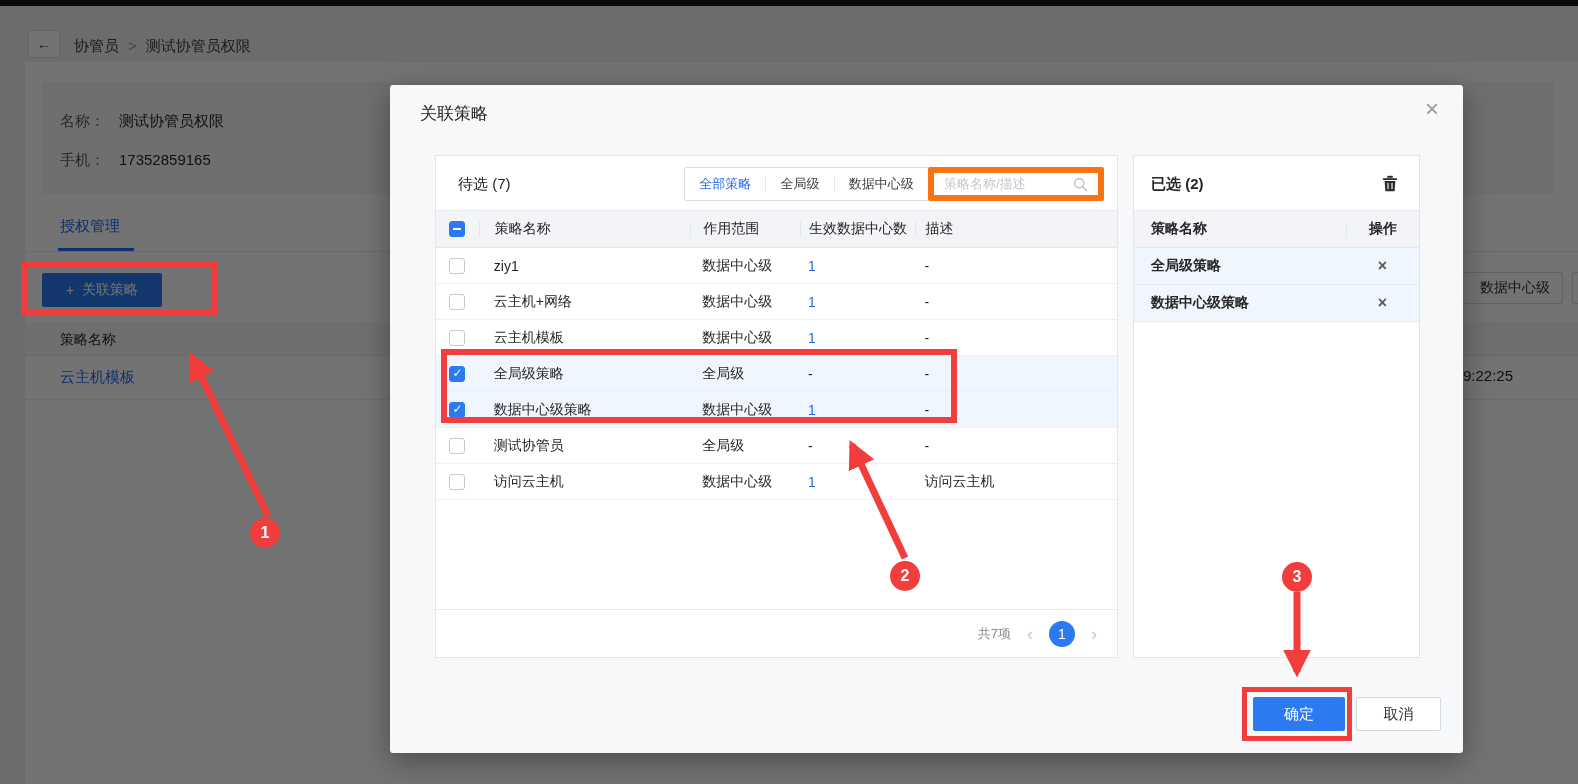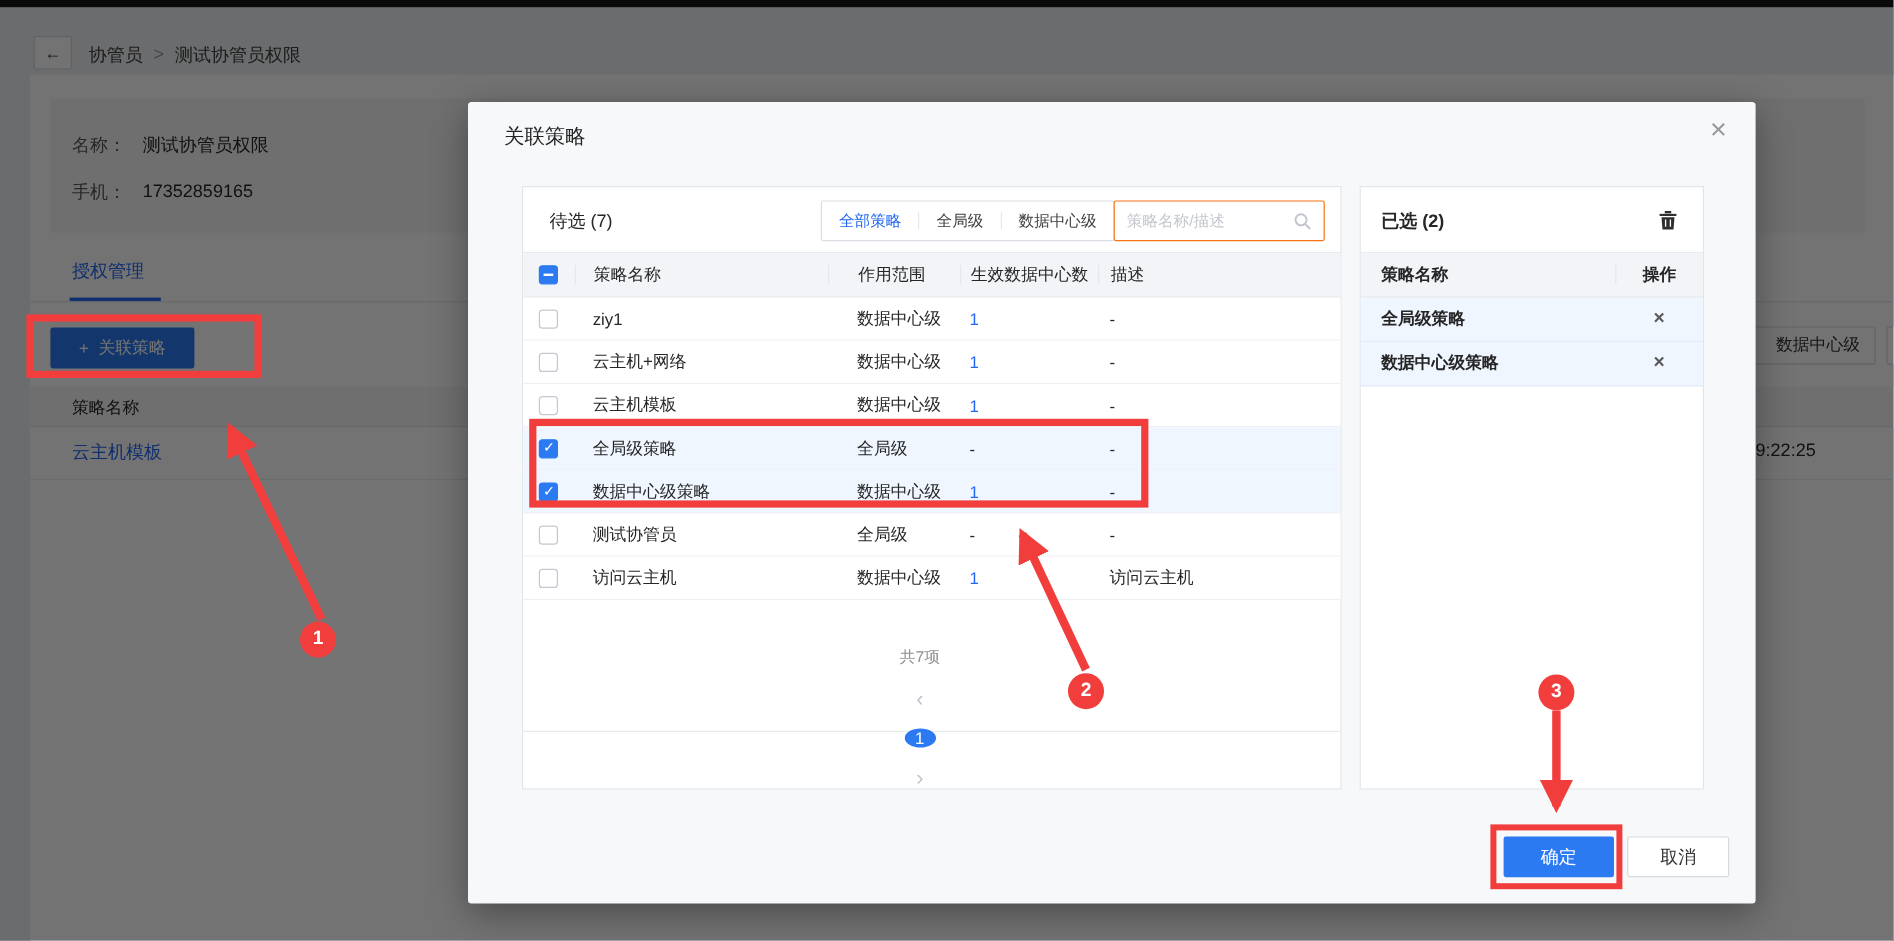--- a/index.html
+++ b/index.html
@@ -48,47 +48,47 @@
   .panel{ background:#fff; border:1px solid #e2e6ea; }
   #left-panel{ left:45px; top:70px; width:683px; height:503px; }
   #lp-head{ position:absolute; left:0; top:0; width:100%; height:55px; border-bottom:1px solid #e8ebee;
     display:flex; align-items:center; }
   #lp-title{ position:absolute; left:22px; top:19px; font-size:15px; color:#262626; }
   #lp-tabs{ position:absolute; left:238px; top:11px; height:34px; width:245px; border:1px solid #d9dde3;
     border-radius:2px; background:#fff; display:flex; align-items:center; justify-content:space-evenly; font-size:13px;margin-left:10px; }
   #lp-tabs .ftab{ padding:0 2px; color:#404040; cursor:pointer; }
   #lp-tabs .ftab.active{ color:#2468f2; }
   #lp-tabs .vsep{ width:1px; height:14px; background:#e3e6ea; }
-  #lp-search{ position:absolute; left:492px; top:11px; width:176px; height:34px; border:1px solid #f97316;
+  #lp-search{ position:absolute; left:492px; top:11px; width:176px; height:34px; border:6px solid #f97316;
     border-radius:2px; background:#fff; display:flex; align-items:center; padding:0 10px; }
   #lp-search .ph{ flex:1; font-size:13px; color:#c3c7cd; }
 
   .thead{ position:absolute; width:100%; height:37px; background:#f2f4f7; border-bottom:1px solid #e4e7eb;
     display:flex; align-items:center; font-size:14px; color:#262626; top:55px; }
   .lrows{ position:absolute; top:92px; left:0; width:100%; }
   .lrow{ display:flex; align-items:center; height:36px; border-bottom:1px solid #eef1f4; font-size:14px; background:#fff; }
   .lrow.sel{ background:#f0f6ff; }
   .cell{ height:100%; display:flex; align-items:center; }
   .c-check{ width:43px; justify-content:center; }
   .c-name{ width:212px; padding-left:15px; }
-  .c-scope{ width:110px; padding-left:24px; }
+  .c-scope{ width:110px; padding-left:12px; }
   .c-count{ width:115px; padding-left:8px; }
   .c-desc{ width:203px; padding-left:10px; }
   .thead .cell{ border-left:1px solid #e4e7eb; height:16px; }
   .thead .cell:first-child{ border-left:none; }
   .count-link{ color:#2468f2; }
 
   .cbx{ width:16px; height:16px; border:1px solid #c4c9d0; border-radius:3px; background:#fff; position:relative; cursor:pointer; }
   .cbx.on{ background:#2b7af2; border-color:#2b7af2; }
   .cbx.on::after{ content:"✓"; position:absolute; left:2px; top:-1px; color:#fff; font-size:12px; font-weight:bold; }
   .cbx.ind{ background:#2b7af2; border-color:#2b7af2; }
   .cbx.ind::after{ content:""; position:absolute; left:3px; top:6px; width:8px; height:2px; background:#fff; }
 
   #lp-pager{ position:absolute; left:0; bottom:0; width:100%; height:48px; border-top:1px solid #e9ecef;
-    display:flex; align-items:center; justify-content:flex-end; padding-right:20px; gap:16px;flex-direction:column; }
+    display:flex; align-items:center; justify-content:flex-end; padding-right:20px; gap:16px; }
   #lp-total{ font-size:13px; color:#8c8c8c; }
   .pg-chev{ font-size:18px; color:#c0c4cc; cursor:pointer; line-height:1; }
   #lp-page{ width:26px; height:26px; border-radius:50%; background:#2b7af2; color:#fff; font-size:14px;
     display:flex; align-items:center; justify-content:center; cursor:pointer; }
 
   #right-panel{ left:743px; top:70px; width:287px; height:503px;font-weight:bold; }
   #rp-title{ position:absolute; left:17px; top:19px; font-size:15px; color:#262626; }
   #rp-head{ position:absolute; left:0; top:0; width:100%; height:55px; border-bottom:1px solid #e8ebee; }
   #rp-trash{ position:absolute; right:21px; top:19px; width:16px; height:17px; cursor:pointer; }
   .rp-thead{ top:55px; }

